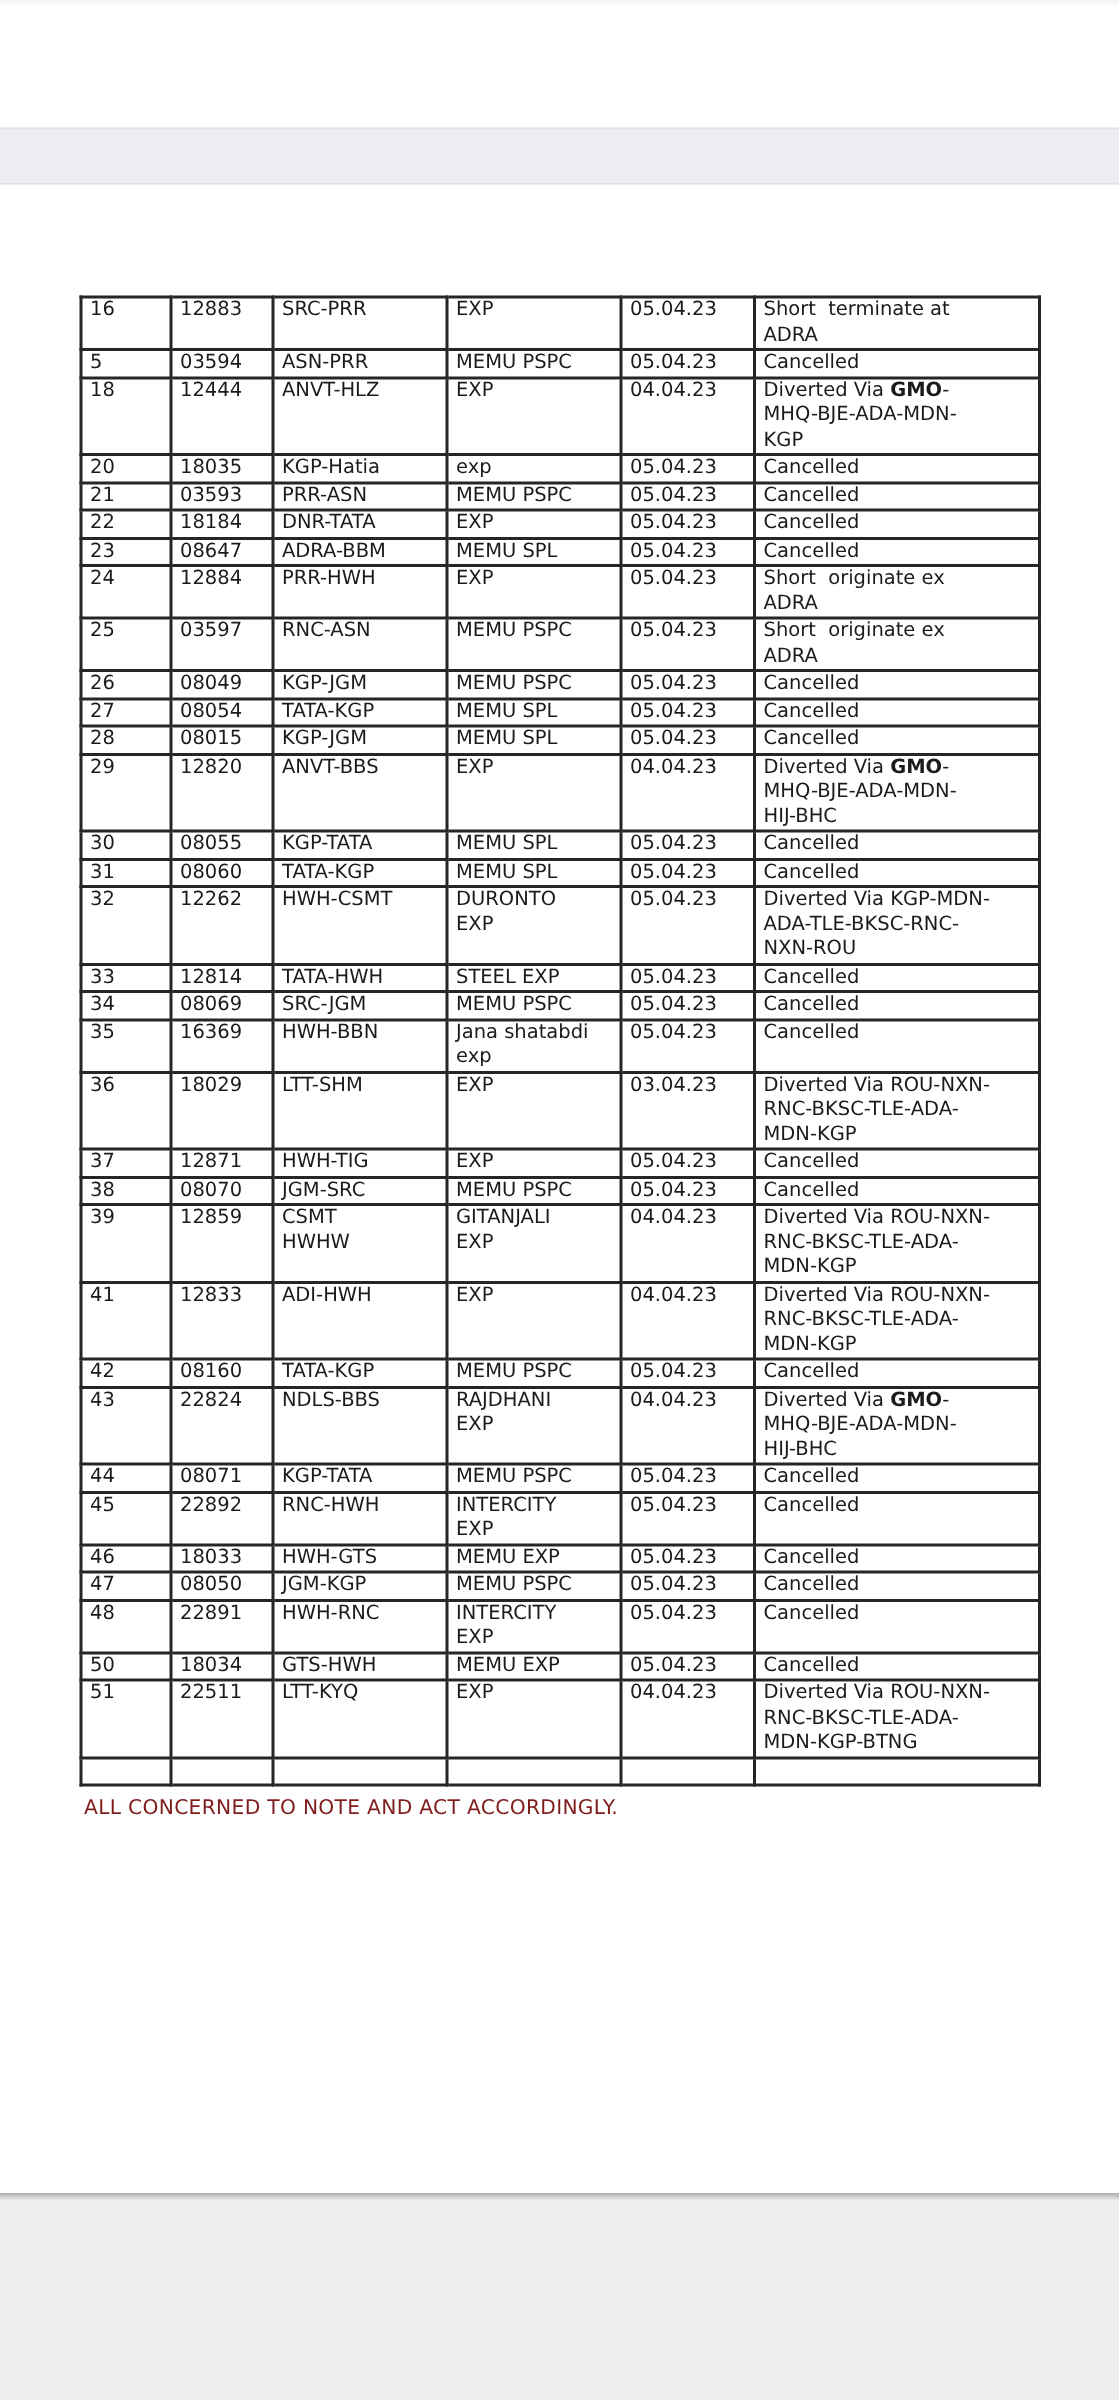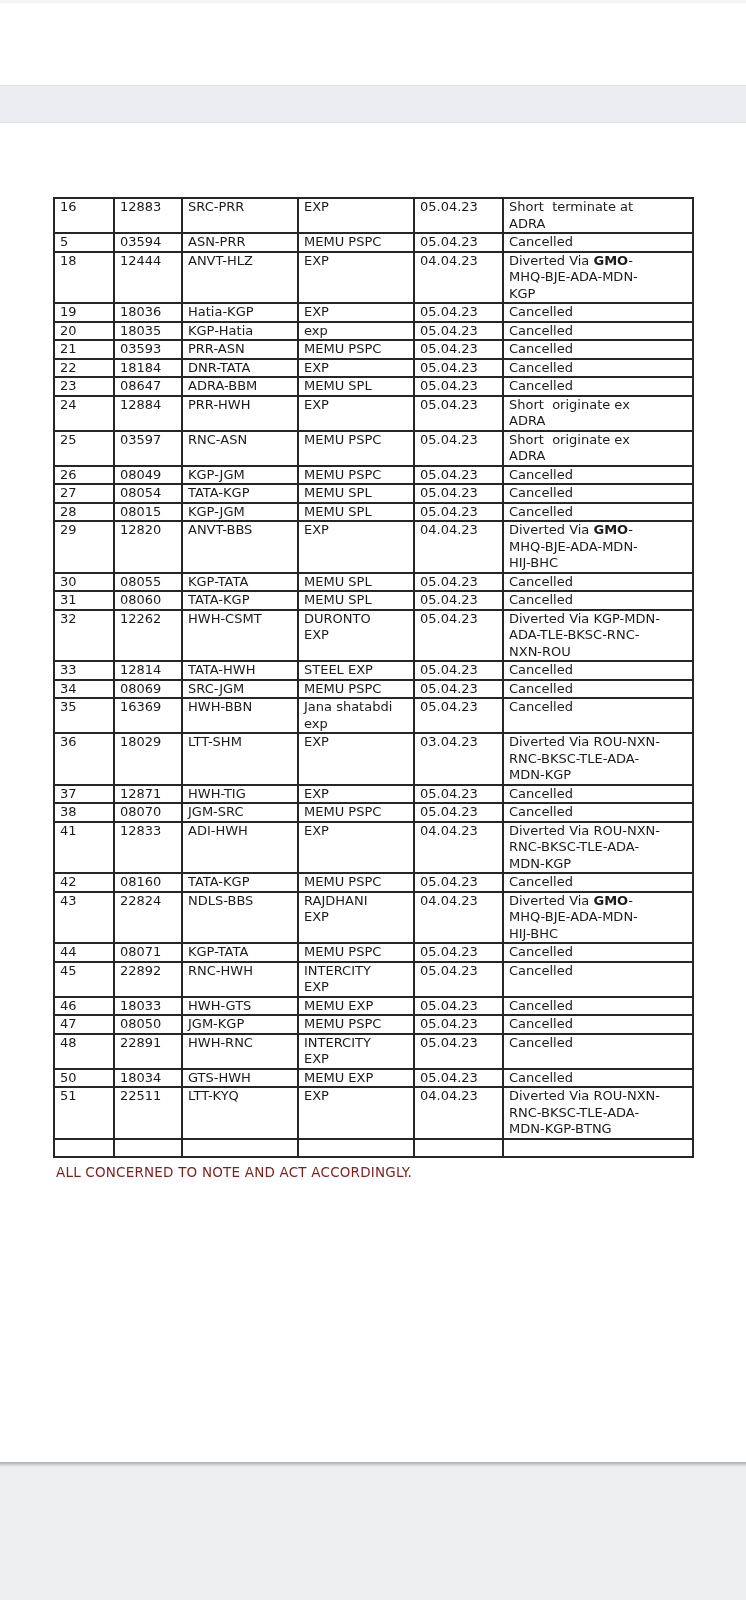--- a/index.html
+++ b/index.html
@@ -120,28 +120,20 @@
             <td>18</td>
             <td>12444</td>
             <td>ANVT-HLZ</td>
             <td>EXP</td>
             <td>04.04.23</td>
             <td><span>Diverted Via </span><b>GMO</b><span>-
 MHQ-BJE-ADA-MDN-
 KGP</span></td>
           </tr>
           <tr>
-            <td>19</td>
-            <td>18036</td>
-            <td>Hatia-KGP</td>
-            <td>EXP</td>
-            <td>05.04.23</td>
-            <td><span>Cancelled</span></td>
-          </tr>
-          <tr>
             <td>20</td>
             <td>18035</td>
             <td>KGP-Hatia</td>
             <td>exp</td>
             <td>05.04.23</td>
             <td><span>Cancelled</span></td>
           </tr>
           <tr>
             <td>21</td>
             <td>03593</td>
@@ -288,20 +280,32 @@
             <td>05.04.23</td>
             <td><span>Cancelled</span></td>
           </tr>
           <tr>
             <td>38</td>
             <td>08070</td>
             <td>JGM-SRC</td>
             <td>MEMU PSPC</td>
             <td>05.04.23</td>
             <td><span>Cancelled</span></td>
+          </tr>
+          <tr>
+            <td>39</td>
+            <td>12859</td>
+            <td>CSMT
+HWHW</td>
+            <td>GITANJALI
+EXP</td>
+            <td>04.04.23</td>
+            <td><span>Diverted Via ROU-NXN-
+RNC-BKSC-TLE-ADA-
+MDN-KGP</span></td>
           </tr>
           <tr>
             <td>41</td>
             <td>12833</td>
             <td>ADI-HWH</td>
             <td>EXP</td>
             <td>04.04.23</td>
             <td><span>Diverted Via ROU-NXN-
 RNC-BKSC-TLE-ADA-
 MDN-KGP</span></td>

